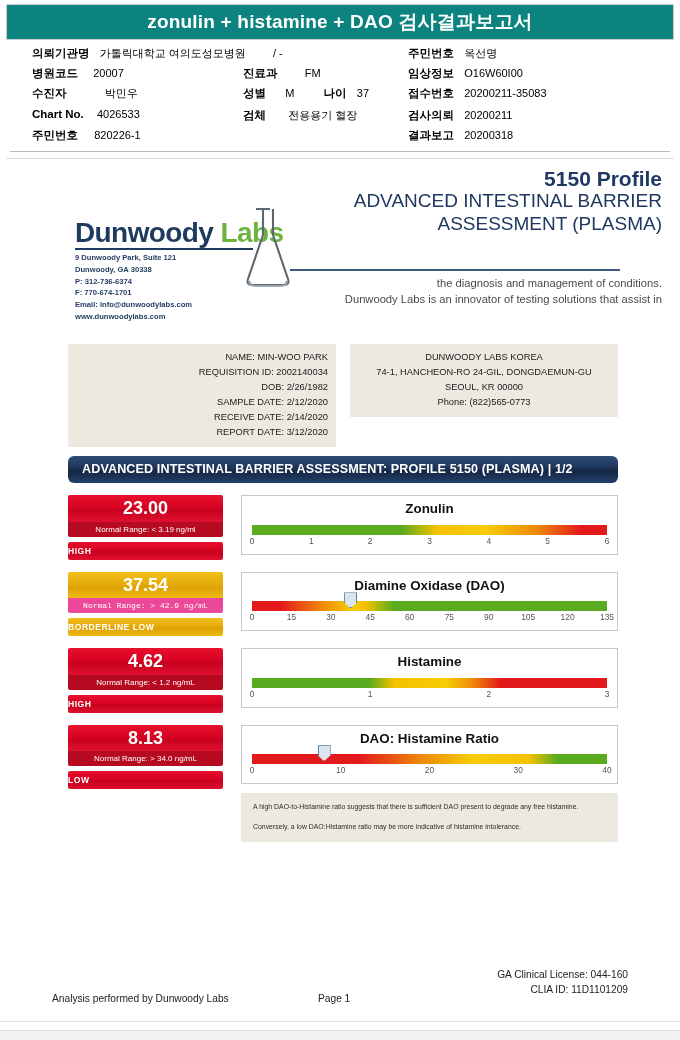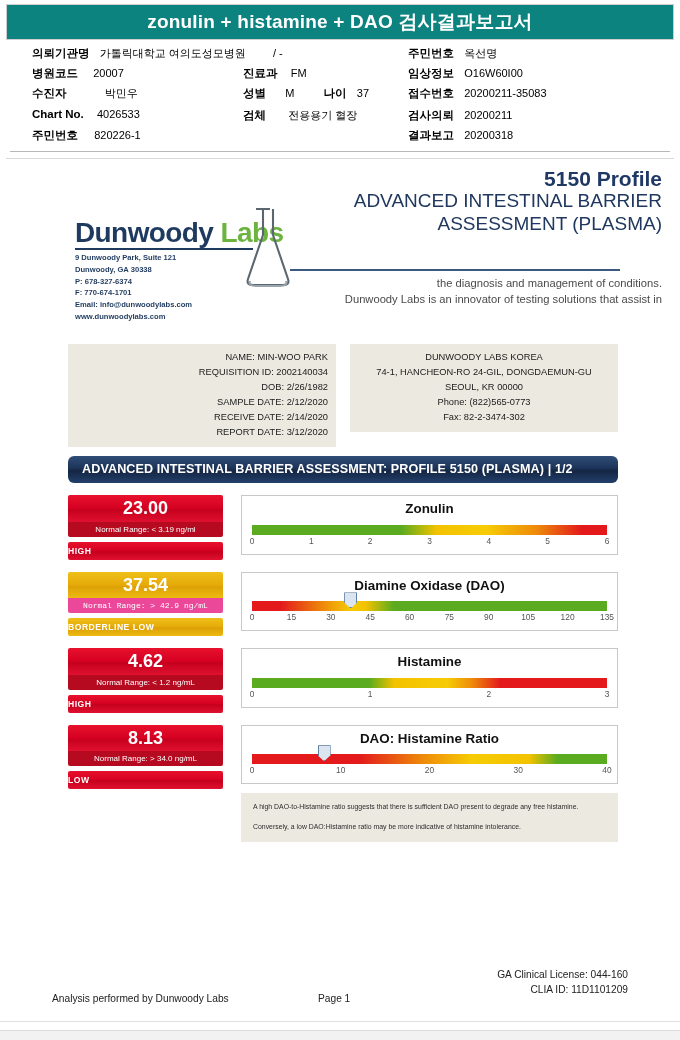--- a/index.html
+++ b/index.html
@@ -162,21 +162,21 @@
         <span class="kr-lbl">Chart No.</span>
         <span class="kr-val" style="margin-left:10px;">4026533</span>
       </div>
       <div class="kr-row" style="left:22px; top:88px;">
         <span class="kr-lbl">주민번호</span>
         <span class="kr-val" style="margin-left:13px;">820226-1</span>
       </div>
 
       <div class="kr-row" style="left:233px; top:26px;">
         <span class="kr-lbl">진료과</span>
-        <span class="kr-val" style="margin-left:10px;">FM</span>
+        <span class="kr-val" style="margin-left:24px;">FM</span>
       </div>
       <div class="kr-row" style="left:233px; top:46px;">
         <span class="kr-lbl">성별</span>
         <span class="kr-val" style="margin-left:16px;">M</span>
         <span class="kr-lbl" style="margin-left:26px;">나이</span>
         <span class="kr-val" style="margin-left:7px;">37</span>
       </div>
       <div class="kr-row" style="left:233px; top:68px;">
         <span class="kr-lbl">검체</span>
         <span class="kr-val" style="margin-left:19px;">전용용기 혈장</span>
@@ -214,21 +214,21 @@
         <div class="profile-name">ADVANCED INTESTINAL BARRIER</div>
         <div class="profile-name">ASSESSMENT (PLASMA)</div>
       </div>
 
       <div class="logo-block">
         <div class="logo-text"><span class="logo-dun">Dunwoody</span> <span class="logo-labs">Labs</span></div>
         <div class="logo-rule"></div>
         <div class="logo-addr">
           <div>9 Dunwoody Park, Suite 121</div>
           <div>Dunwoody, GA 30338</div>
-          <div>P: 678-327-6374</div>
+          <div>P: 312-736-6374</div>
           <div>F: 770-674-1701</div>
           <div>Email: info@dunwoodylabs.com</div>
           <div>www.dunwoodylabs.com</div>
         </div>
       </div>
 
       <svg class="flask" viewBox="0 0 60 90">
         <path d="M18 4 h14 M25 4 v26 L10 74 q-2 6 5 6 h30 q7 0 5 -6 L35 30 V4" fill="none" stroke="#5b6770" stroke-width="2.1" stroke-linejoin="round"></path>
         <path d="M12 76 q-2 5 6 5 h24 q8 0 6 -5" fill="none" stroke="#9aa4ab" stroke-width="2"></path>
       </svg>
@@ -250,21 +250,20 @@
           <div>RECEIVE DATE: 2/14/2020</div>
           <div>REPORT DATE: 3/12/2020</div>
         </div>
       </div>
       <div class="info-col">
         <div class="info-body cli">
           <div>DUNWOODY LABS KOREA</div>
           <div>74-1, HANCHEON-RO 24-GIL, DONGDAEMUN-GU</div>
           <div>SEOUL, KR 00000</div>
           <div>Phone: (822)565-0773</div>
-          <div>Fax: 82-2-3474-302</div>
         </div>
       </div>
     </div>
 
     <div class="section-bar">ADVANCED INTESTINAL BARRIER ASSESSMENT: PROFILE 5150 (PLASMA) | 1/2</div>
 
     <div class="results">
 
       <div class="res-row">
         <div class="val-card sev-red">

